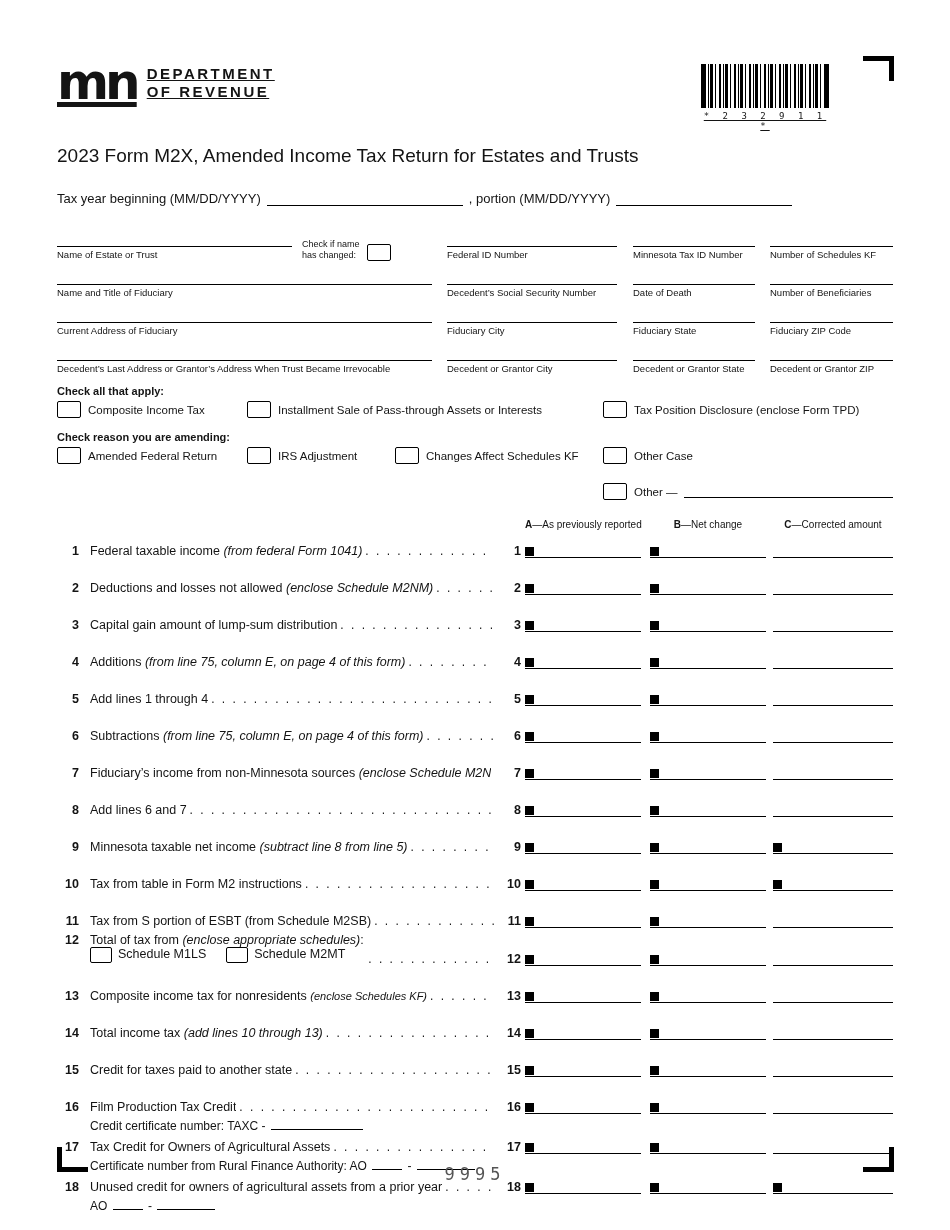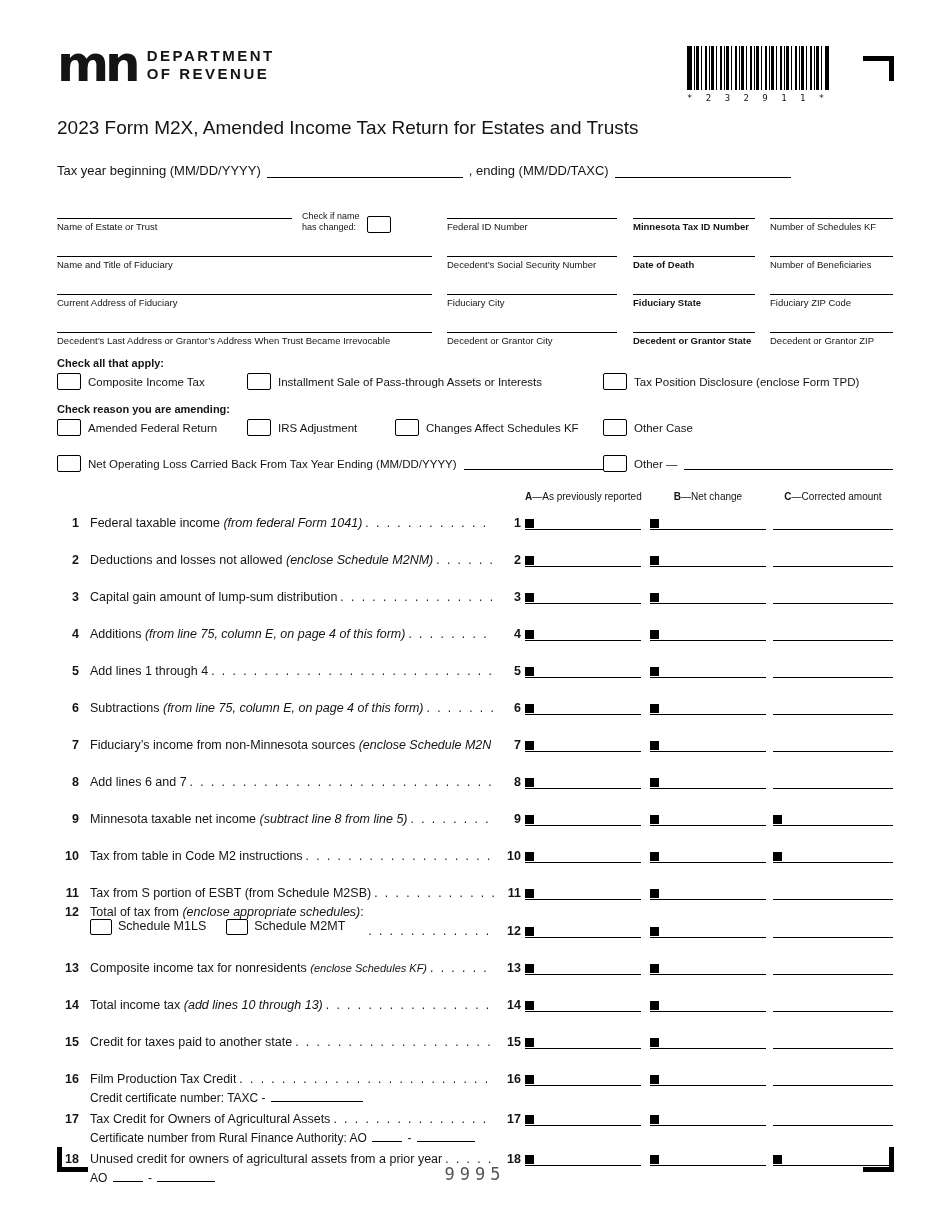--- a/index.html
+++ b/index.html
@@ -6,43 +6,43 @@
   .page{position:relative;width:950px;height:1230px;background:#fff;color:#141414;
         font-family:"Liberation Sans",sans-serif;padding:0 57px;box-sizing:border-box;overflow:hidden;}
 
   
   .corner{position:absolute;width:26px;height:20px;}
   .c-tr{top:56px;right:56px;border-top:5px solid #000;border-right:5px solid #000;}
   .c-bl{bottom:58px;left:57px;border-bottom:5px solid #000;border-left:5px solid #000;}
   .c-br{bottom:58px;right:56px;border-bottom:5px solid #000;border-right:5px solid #000;}
 
   
-  .hdr{display:flex;justify-content:space-between;align-items:flex-start;padding-top:46px;}
+  .hdr{display:flex;justify-content:space-between;align-items:flex-start;padding-top:64px;text-decoration:underline;}
   .logo{display:flex;align-items:center;gap:10px;}
   .logo-mn{font-family:"DejaVu Sans",sans-serif;font-weight:bold;font-size:50px;line-height:.75;letter-spacing:-4px;}
   .dept{font-weight:bold;font-size:15px;letter-spacing:2.5px;line-height:1.2;}
-  .bc-wrap{margin-right:64px;width:142px;}
+  .bc-wrap{margin-right:64px;width:128px;text-align:center;}
   .bc{height:44px;border-left:3px solid #000;border-right:3px solid #000;
       background:repeating-linear-gradient(90deg,#000 0 2px,#fff 2px 4px,#000 4px 5px,#fff 5px 6px,#000 6px 9px,#fff 9px 11px,#000 11px 12px,#fff 12px 15px);}
   .bc-txt{font-family:"DejaVu Sans Mono",monospace;font-size:9px;letter-spacing:4px;margin-top:3px;}
   .title{margin-top:14px;font-size:19px;font-weight:normal;}
 
   
   .taxyear{margin-top:24px;font-size:13px;display:flex;align-items:flex-end;white-space:nowrap;}
   .blank{display:inline-block;border-bottom:1px solid #000;height:13px;}
   .ty-b1{width:196px;margin:0 6px;}
   .ty-b2{width:176px;margin-left:6px;}
 
   
   .igrid{margin-top:20px;}
   .irow{display:flex;margin-bottom:2px;}
   .fld{display:flex;flex-direction:column;justify-content:flex-end;height:36px;}
   .wline{border-bottom:1px solid #000;flex:1;}
   .flabel{font-size:9.5px;padding-top:2px;white-space:nowrap;height:13px;}
-  .w-wide{width:375px;}.w-mid{width:170px;}.w-s1{width:122px;font-weight:bold;}.w-s2{width:123px;}
+  .w-wide{width:375px;}.w-mid{width:170px;}.w-s1{width:122px;}.w-s2{width:123px;}
   .g1{margin-left:15px;}.g2{margin-left:16px;}.g3{margin-left:15px;}
   .slot{display:flex;width:375px;}
   .checkname{margin-left:10px;display:flex;align-items:flex-end;gap:7px;padding-bottom:1px;}
   .cn-label{font-size:9px;line-height:1.25;}
   .cbox{display:inline-block;width:22px;height:15px;border:1.3px solid #000;border-radius:2px;background:#fff;flex:none;}
 
   
   .section-h{font-weight:bold;font-size:11px;margin-top:9px;}
   .ckrow{position:relative;height:21px;margin-top:4px;font-size:11.5px;}
   .ck{position:absolute;top:0;display:flex;align-items:center;gap:7px;white-space:nowrap;}
@@ -103,21 +103,21 @@
       <div class="bc"></div>
       <div class="bc-txt">* 2 3 2 9 1 1 *</div>
     </div>
   </div>
 
   <div class="title">2023 Form M2X, Amended Income Tax Return for Estates and Trusts</div>
 
   <div class="taxyear">
     <span>Tax year beginning (MM/DD/YYYY)</span>
     <span class="blank ty-b1"></span>
-    <span>, ending (MM/DD/TAXC)</span>
+    <span>, portion (MM/DD/YYYY)</span>
     <span class="blank ty-b2"></span>
   </div>
 
   <div class="igrid">
     <div class="irow">
       <div class="slot">
         <div class="fld" style="width:235px">
           <div class="wline"></div>
           <div class="flabel">Name of Estate or Trust</div>
         </div>
@@ -231,25 +231,20 @@
       <span class="cbox"></span>
       <span>Changes Affect Schedules KF</span>
     </span>
     <span class="ck" style="left:546px">
       <span class="cbox"></span>
       <span>Other Case</span>
     </span>
   </div>
 
   <div class="ckrow nolrow">
-    <span class="ck" style="left:0">
-      <span class="cbox"></span>
-      <span>Net Operating Loss Carried Back From Tax Year Ending (MM/DD/YYYY)</span>
-      <span class="blank" style="width:140px"></span>
-    </span>
     <span class="ck ck-other" style="left:546px;right:0">
       <span class="cbox"></span>
       <span>Other —</span>
       <span class="blank"></span>
     </span>
   </div>
 
   <div class="colhdr">
     <span class="hd hd-a"><b>A</b><span>—As previously reported</span></span>
     <span class="hd hd-b"><b>B</b><span>—Net change</span></span>
@@ -389,21 +384,21 @@
           <span class="cell c-b">
             <span class="sq"></span>
           </span>
           <span class="cell c-c">
             <span class="sq"></span>
           </span>
         </span>
       </div>
       <div class="trow">
         <span class="num">10</span>
-        <span class="desc"><span>Tax from table in Code M2 instructions </span></span>
+        <span class="desc"><span>Tax from table in Form M2 instructions </span></span>
         <span class="dots"></span>
         <span class="num2">10</span>
         <span class="cells">
           <span class="cell c-a">
             <span class="sq"></span>
           </span>
           <span class="cell c-b">
             <span class="sq"></span>
           </span>
           <span class="cell c-c">

